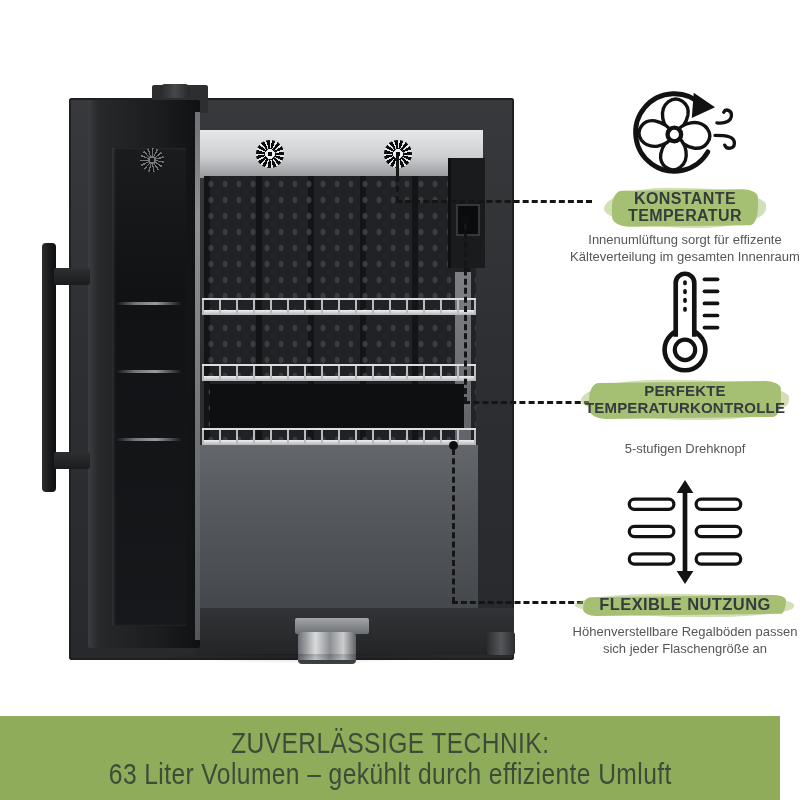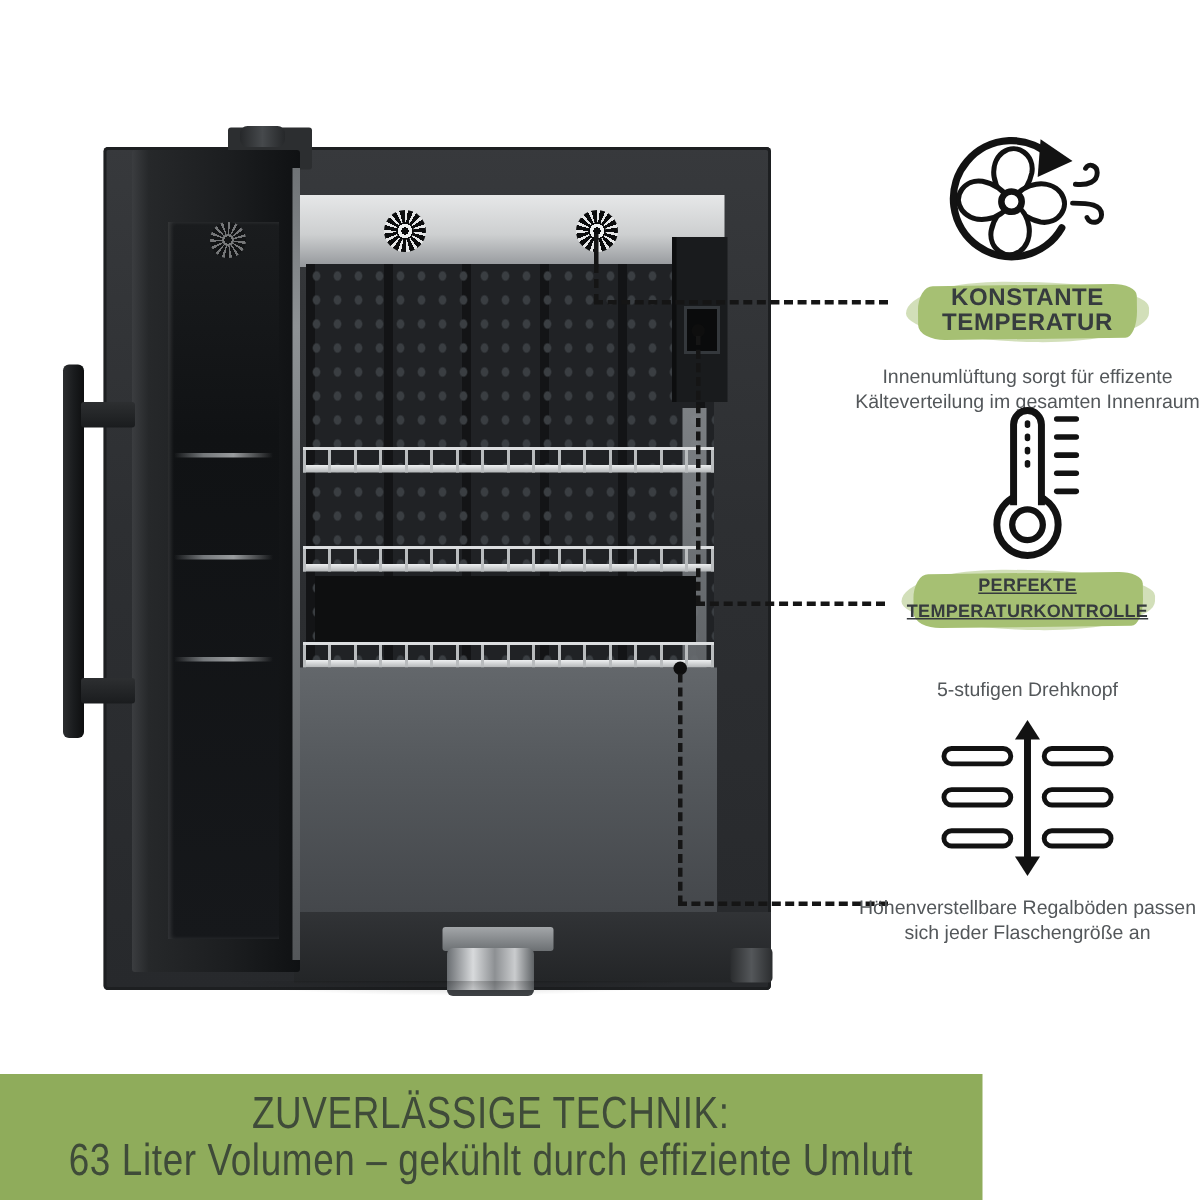--- a/index.html
+++ b/index.html
@@ -81,27 +81,27 @@
   .icon{display:block;}
   .badge{position:relative;z-index:0;display:inline-block;padding:2px 8px;margin-top:6px;
          font-weight:bold;font-size:16px;line-height:17px;letter-spacing:.4px;color:#363b3e;}
   .badge .bl{display:block;}
   .badge::before{content:"";position:absolute;z-index:-1;left:-8px;right:-8px;top:2px;bottom:0;
          background:#a6c073;border-radius:10px 16px 8px 18px/16px 8px 18px 10px;
          transform:rotate(-.7deg);}
   .badge::after{content:"";position:absolute;z-index:-2;left:-16px;right:-16px;top:0;bottom:-2px;
          background:#a6c073;opacity:.5;border-radius:45% 55% 50% 60%/60% 45% 55% 50%;
          transform:rotate(.6deg);}
-  .badge--wide{font-size:12px;letter-spacing:.2px;text-decoration:underline;}
+  .badge--wide{font-size:15px;letter-spacing:.2px;}
   .badge--wide::before{left:12px;right:12px;}
   .badge--wide::after{left:4px;right:4px;}
-  .desc{margin-top:17px;font-size:13px;line-height:16.5px;color:#53575a;}
-
-  
-  .banner{position:absolute;left:0;top:716px;width:655px;height:84px;background:#8fac5b;
+  .desc{margin-top:6px;font-size:13px;line-height:16.5px;color:#53575a;}
+
+  
+  .banner{position:absolute;left:0;top:716px;width:780px;height:84px;background:#8fac5b;
           display:flex;flex-direction:column;justify-content:center;align-items:center;
           color:#3f4b39;z-index:4;}
   .banner-line{display:block;font-size:30px;line-height:31px;letter-spacing:.5px;
           transform:scaleX(.82);transform-origin:center;white-space:nowrap;}
   svg .ln{stroke:#121212;fill:none;stroke-linecap:round;}
   svg .fl{stroke:#121212;fill:#ffffff;stroke-linejoin:round;}
   svg .solid{fill:#121212;stroke:none;}
 </style>
 </head>
 <body>
@@ -205,20 +205,23 @@
       <rect class="fl" stroke-width="3.5" x="10" y="22.5" width="48" height="11" rx="5.5"></rect>
       <rect class="fl" stroke-width="3.5" x="82" y="22.5" width="48" height="11" rx="5.5"></rect>
       <rect class="fl" stroke-width="3.5" x="10" y="52" width="48" height="11" rx="5.5"></rect>
       <rect class="fl" stroke-width="3.5" x="82" y="52" width="48" height="11" rx="5.5"></rect>
       <rect class="fl" stroke-width="3.5" x="10" y="81.5" width="48" height="11" rx="5.5"></rect>
       <rect class="fl" stroke-width="3.5" x="82" y="81.5" width="48" height="11" rx="5.5"></rect>
       <line class="ln" stroke-width="5" x1="70" y1="13" x2="70" y2="103"></line>
       <path class="solid" d="M70,2 L61,16 L79,16 Z"></path>
       <path class="solid" d="M70,114 L61,100 L79,100 Z"></path>
     </svg>
+    <div class="badge" style="font-size:16.5px;">
+      <span class="bl">FLEXIBLE NUTZUNG</span>
+    </div>
     <div class="desc" style="margin-top:9px;text-align:center;">
       <span>Höhenverstellbare Regalböden passen</span><br>
       <span>sich jeder Flaschengröße an</span>
     </div>
   </section>
 
   <footer class="banner">
     <span class="banner-line">ZUVERLÄSSIGE TECHNIK:</span>
     <span class="banner-line">63 Liter Volumen – gekühlt durch effiziente Umluft</span>
   </footer>

